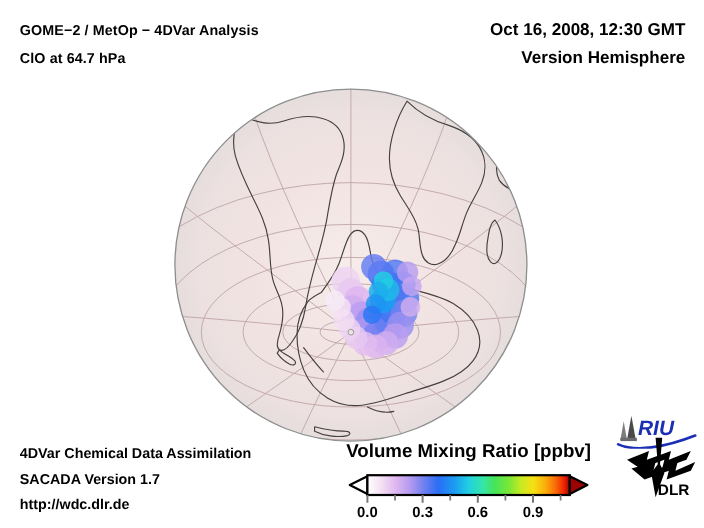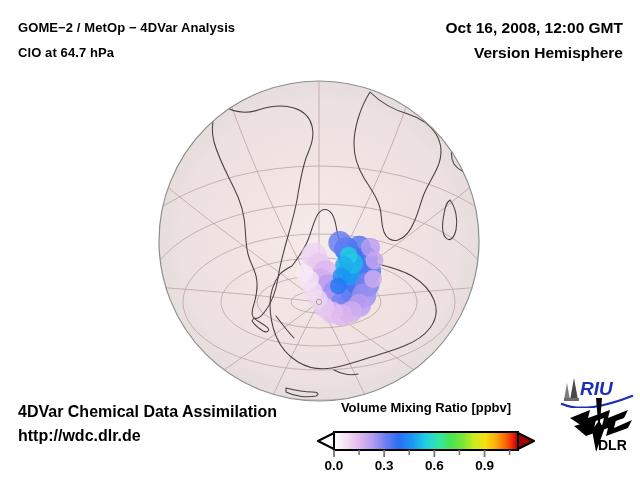--- a/index.html
+++ b/index.html
@@ -46,41 +46,41 @@
     width: 322px;
     height: 322px;
   }
   #globe-wrap svg { display: block; }
 
   
   .footer-left {
     position: absolute;
     left: 18px;
     top: 400px;
-    font-size: 16px;
+    font-size: 13px;
     font-weight: bold;
     line-height: 23.5px;
     white-space: nowrap;
   }
 
   
   #colorbar-block {
     position: absolute;
     left: 312px;
     top: 400px;
     width: 228px;
     height: 72px;
   }
   #colorbar-title {
     position: absolute;
     left: 0;
     top: 0;
     width: 228px;
     text-align: center;
-    font-size: 13px;
+    font-size: 17px;
     font-weight: bold;
     white-space: nowrap;
   }
   #colorbar-svg-wrap {
     position: absolute;
     left: 0;
     top: 21px;
   }
   .cb-tick-label {
     font-size: 13.5px;
@@ -106,21 +106,21 @@
 </style>
 </head>
 <body>
 
 <div class="hdr-left">
   <div>GOME−2 / MetOp − 4DVar Analysis</div>
   <div>ClO at 64.7 hPa</div>
 </div>
 
 <div class="hdr-right">
-  <div>Oct 16, 2008, 12:00 GMT</div>
+  <div>Oct 16, 2008, 12:30 GMT</div>
   <div>Version Hemisphere</div>
 </div>
 
 <div id="globe-wrap">
   <svg width="322" height="322" viewBox="0 0 322 322">
     <defs>
       <clipPath id="discClip">
         <circle cx="161" cy="161" r="160"></circle>
       </clipPath>
       <radialGradient id="discShade" cx="50%" cy="50%" r="50%">
@@ -254,20 +254,21 @@
 
       <circle cx="161" cy="222" r="2.6" fill="#e9e3e3" stroke="#9a9090" stroke-width="0.8"></circle>
     </g>
 
     <circle cx="161" cy="161" r="160" fill="none" stroke="#8e8e8e" stroke-width="1.2"></circle>
   </svg>
 </div>
 
 <div class="footer-left">
   <div>4DVar Chemical Data Assimilation</div>
+  <div>SACADA Version 1.7</div>
   <div>http://wdc.dlr.de</div>
 </div>
 
 <div id="colorbar-block">
   <div id="colorbar-title">Volume Mixing Ratio [ppbv]</div>
   <div id="colorbar-svg-wrap">
     <svg width="228" height="50" viewBox="0 0 228 50">
       <defs>
         <linearGradient id="cbGrad" x1="0" y1="0" x2="1" y2="0">
             <stop offset="0%" stop-color="#ffffff"></stop>

